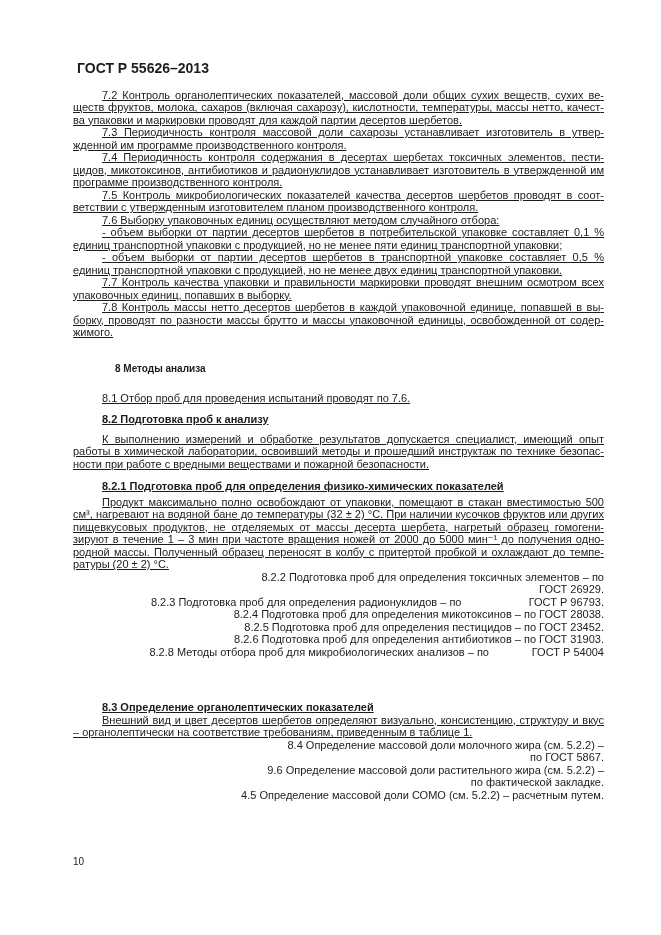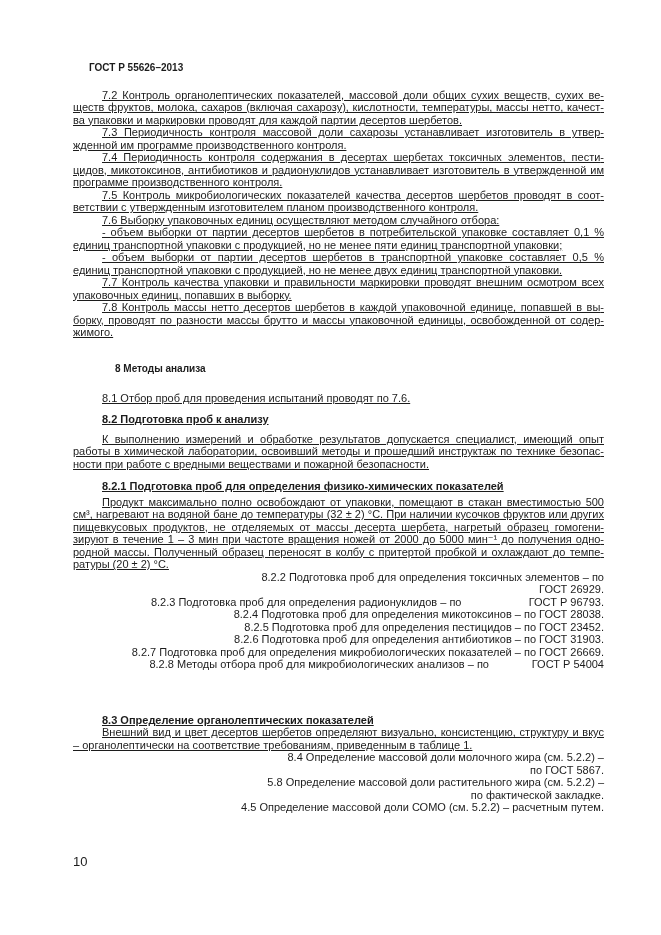--- a/index.html
+++ b/index.html
@@ -16,24 +16,24 @@
     color: #1c1c1c;
     overflow: hidden;
   }
   .content {
     position: absolute;
     left: 73px;
     top: 62px;
     width: 531px;
   }
   .doc-header {
-    font-size: 10px;
+    font-size: 14px;
     font-weight: bold;
     line-height: 12.5px;
-    margin: 0 0 14px 16px;
+    margin: 0 0 14px 4px;
   }
   .p {
     margin: 0;
     font-size: 11px;
     line-height: 12.5px;
   }
   .j {
     text-align: justify;
     text-indent: 29px;
     hyphens: manual;
@@ -59,21 +59,21 @@
   .h-sub82 {
     margin: 9px 0 7px 0;
   }
   .h-sub821 {
     margin: 10px 0 3px 0;
   }
   .page-number {
     position: absolute;
     left: 73px;
     top: 856px;
-    font-size: 13px;
+    font-size: 10px;
     line-height: 12.5px;
   }
 </style>
 </head>
 <body>
 
 <div class="page">
   <div class="content">
 
     <div class="doc-header">ГОСТ Р 55626–2013</div>
@@ -94,26 +94,25 @@
     <p class="p j b h-sub82">8.2 Подготовка проб к анализу</p>
     <p class="p j">К выполнению измерений и обработке результатов допускается специалист, имеющий опыт работы в химической лаборатории, освоивший методы и прошедший инструктаж по технике безопас­ности при работе с вредными веществами и пожарной безопасности.</p>
     <p class="p j b h-sub821">8.2.1 Подготовка проб для определения физико-химических показателей</p>
     <p class="p j">Продукт максимально полно освобождают от упаковки, помещают в стакан вместимостью 500 см³, нагревают на водяной бане до температуры (32 ± 2) °С. При наличии кусочков фруктов или дру­гих пищевкусовых продуктов, не отделяемых от массы десерта шербета, нагретый образец гомогени­зируют в течение 1 – 3 мин при частоте вращения ножей от 2000 до 5000 мин⁻¹ до получения одно­родной массы. Полученный образец переносят в колбу с притертой пробкой и охлаждают до темпе­ратуры (20 ± 2) °С.</p>
     <p class="p pre">8.2.2 Подготовка проб для определения токсичных элементов – по
 ГОСТ 26929.</p>
     <p class="p pre">8.2.3 Подготовка проб для определения радионуклидов – по                      ГОСТ Р 96793.</p>
     <p class="p pre">8.2.4 Подготовка проб для определения микотоксинов – по ГОСТ 28038.</p>
     <p class="p pre">8.2.5 Подготовка проб для определения пестицидов – по ГОСТ 23452.</p>
     <p class="p pre">8.2.6 Подготовка проб для определения антибиотиков – по ГОСТ 31903.</p>
-    <p class="p pre">8.2.7 Подготовка проб для определения микробиологических показателей – по ГОСТ 26669.</p>
     <p class="p pre">8.2.8 Методы отбора проб для микробиологических анализов – по              ГОСТ Р 54004</p>
     <p class="p j b">8.3 Определение органолептических показателей</p>
     <p class="p j">Внешний вид и цвет десертов шербетов определяют визуально, консистенцию, структуру и вкус – органолептически на соответствие требованиям, приведенным в таблице 1.</p>
     <p class="p pre">8.4 Определение массовой доли молочного жира (см. 5.2.2) –
 по ГОСТ 5867.</p>
-    <p class="p pre">5.8 Определение массовой доли растительного жира (см. 5.2.2) –
+    <p class="p pre">9.6 Определение массовой доли растительного жира (см. 5.2.2) –
 по фактической закладке.</p>
     <p class="p pre">4.5 Определение массовой доли СОМО (см. 5.2.2) – расчетным путем.</p>
 
   </div>
 
   <div class="page-number">10</div>
 </div>
 
 </body></html>

